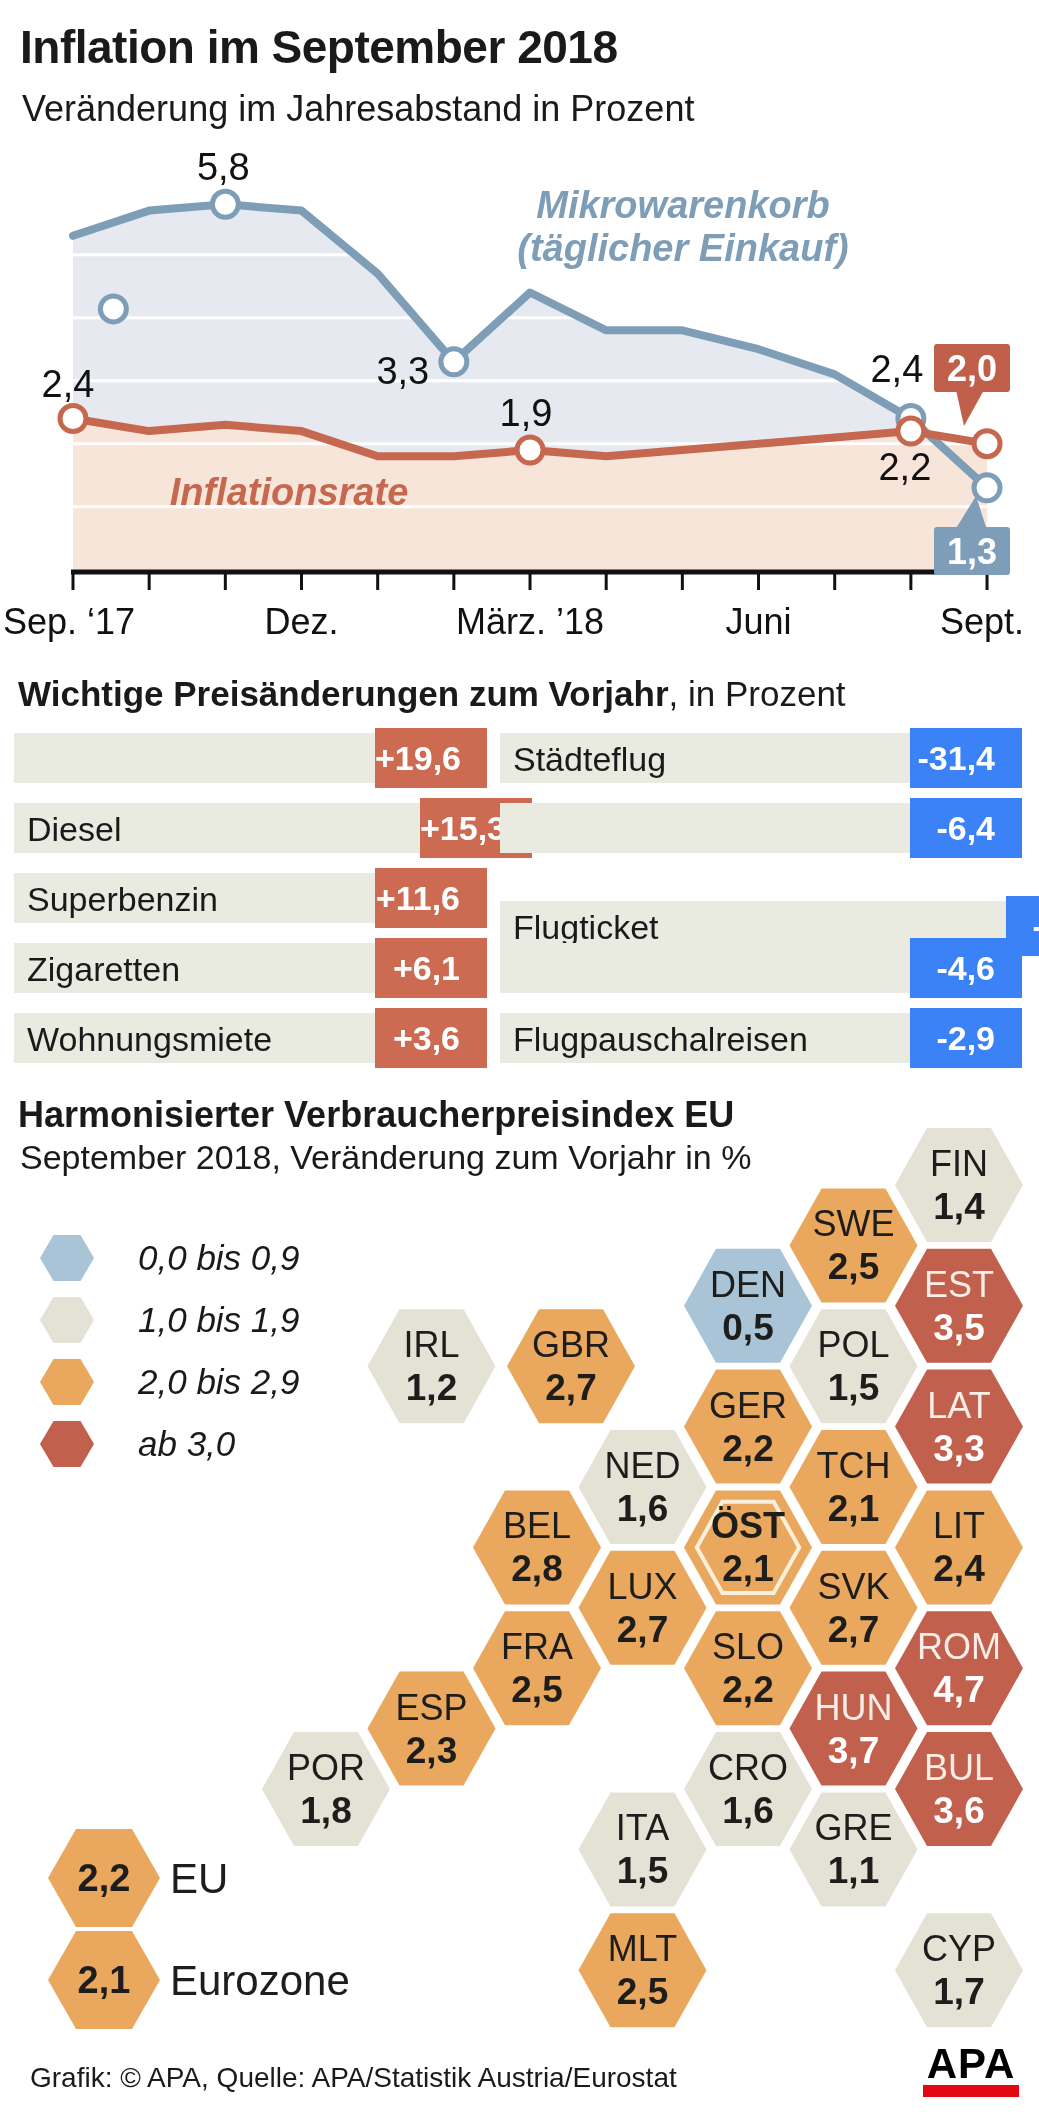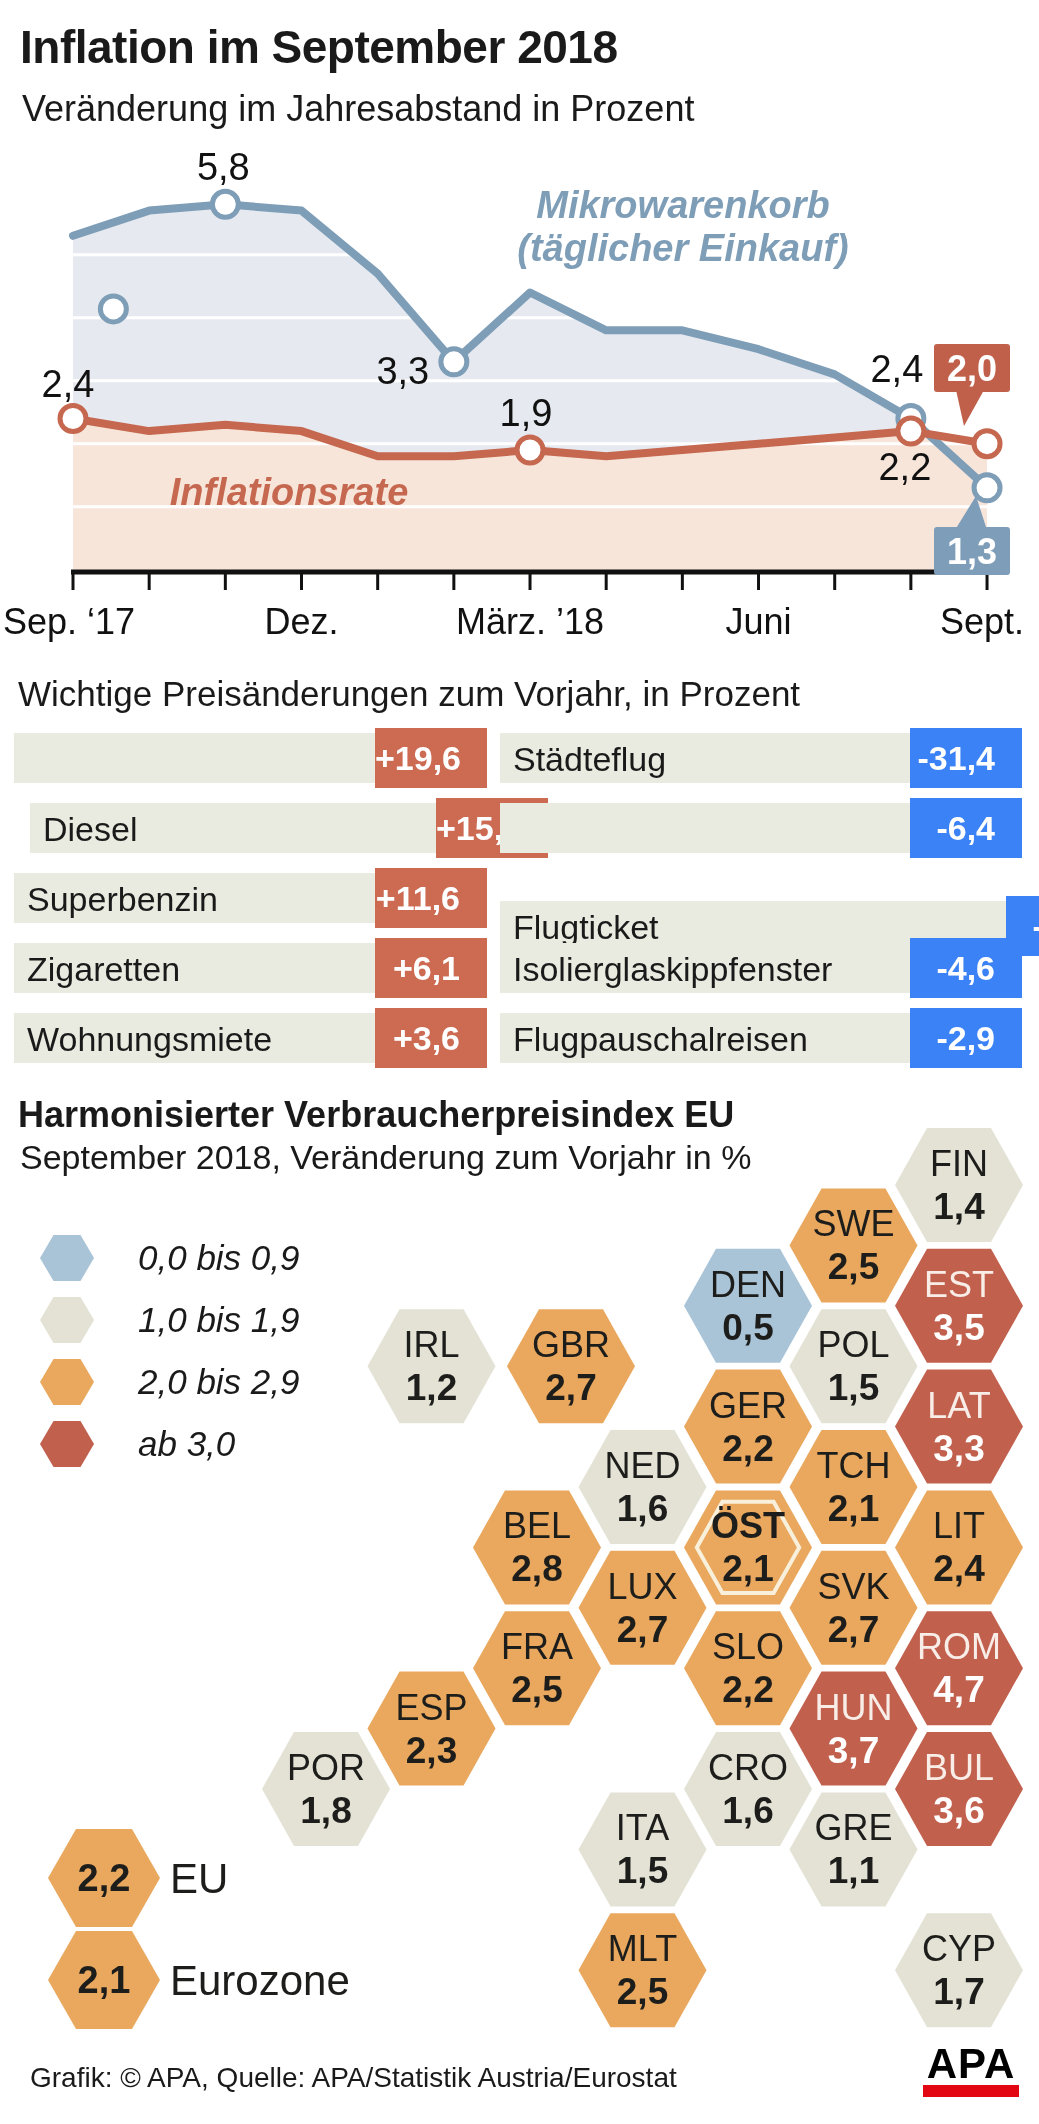--- a/index.html
+++ b/index.html
@@ -4,21 +4,21 @@
 <style>
   html,body{margin:0;padding:0;background:#fff;}
   body{width:1039px;height:2124px;position:relative;font-family:"Liberation Sans",sans-serif;color:#1a1a1a;overflow:hidden;}
   .abs{position:absolute;}
   #page-title{left:20px;top:20px;font-size:46px;font-weight:700;letter-spacing:-0.5px;}
   #page-subtitle{left:22px;top:88px;font-size:36px;}
   #gfx{left:0;top:0;width:1039px;height:2124px;}
   svg text{font-family:"Liberation Sans",sans-serif;}
   
   #table-title{left:18px;top:674px;font-size:35px;}
-  #table-title .b{font-weight:400;margin-top:8px;}
+  #table-title .b{font-weight:700;margin-top:8px;}
   .prow{position:absolute;height:50px;background:#E9EBE0;}
   .prow .plabel{position:absolute;left:13px;top:7px;font-size:34px;white-space:nowrap;}
   .chip{position:absolute;width:112px;height:60px;top:-5px;right:0;color:#fff;
         font-size:34px;font-weight:700;text-align:right;line-height:60px;padding-right:27px;box-sizing:border-box;}
   .chip.up{background:#CC6A52;}
   .chip.down{background:#3b82f6;}
   
   #hex-title{left:18px;top:1094px;font-size:36px;font-weight:700;}
   #hex-subtitle{left:20px;top:1138px;font-size:34px;}
   .legend-row{position:absolute;left:40px;height:46px;display:flex;align-items:center;}
@@ -183,21 +183,21 @@
     <text x="170" y="1995" text-anchor="start" font-size="42" fill="#1d1d1b">Eurozone</text>
   </svg>
 
 <div class="abs" id="table-title">
   <span class="b">Wichtige Preisänderungen zum Vorjahr</span><span>, in Prozent</span>
 </div>
 <div id="price-table">
     <div class="prow" style="left: 14px; top: 733px; width: 473px;">
       <div class="chip up">+19,6</div>
     </div>
-    <div class="prow" style="left: 30px; top: 803px; width: 518px;">
+    <div class="prow" style="left: 14px; top: 803px; width: 518px;">
       <div class="plabel">Diesel</div>
       <div class="chip up">+15,3</div>
     </div>
     <div class="prow" style="left: 14px; top: 873px; width: 473px;">
       <div class="plabel">Superbenzin</div>
       <div class="chip up">+11,6</div>
     </div>
     <div class="prow" style="left: 14px; top: 943px; width: 473px;">
       <div class="plabel">Zigaretten</div>
       <div class="chip up">+6,1</div>
@@ -211,21 +211,20 @@
       <div class="chip down">-31,4</div>
     </div>
     <div class="prow" style="left: 500px; top: 803px; width: 522px;">
       <div class="chip down">-6,4</div>
     </div>
     <div class="prow" style="left: 500px; top: 873px; width: 618px; margin-top: 28px;">
       <div class="plabel">Flugticket</div>
       <div class="chip down">-6,1</div>
     </div>
     <div class="prow" style="left: 500px; top: 943px; width: 522px;">
-      <div class="plabel">Isolierglaskippfenster</div>
       <div class="chip down">-4,6</div>
     </div>
     <div class="prow" style="left: 500px; top: 1013px; width: 522px;">
       <div class="plabel">Flugpauschalreisen</div>
       <div class="chip down">-2,9</div>
     </div>
   </div>
 
 <div class="abs" id="hex-title">Harmonisierter Verbraucherpreisindex EU</div>
 <div class="abs" id="hex-subtitle">September 2018, Veränderung zum Vorjahr in %</div>

